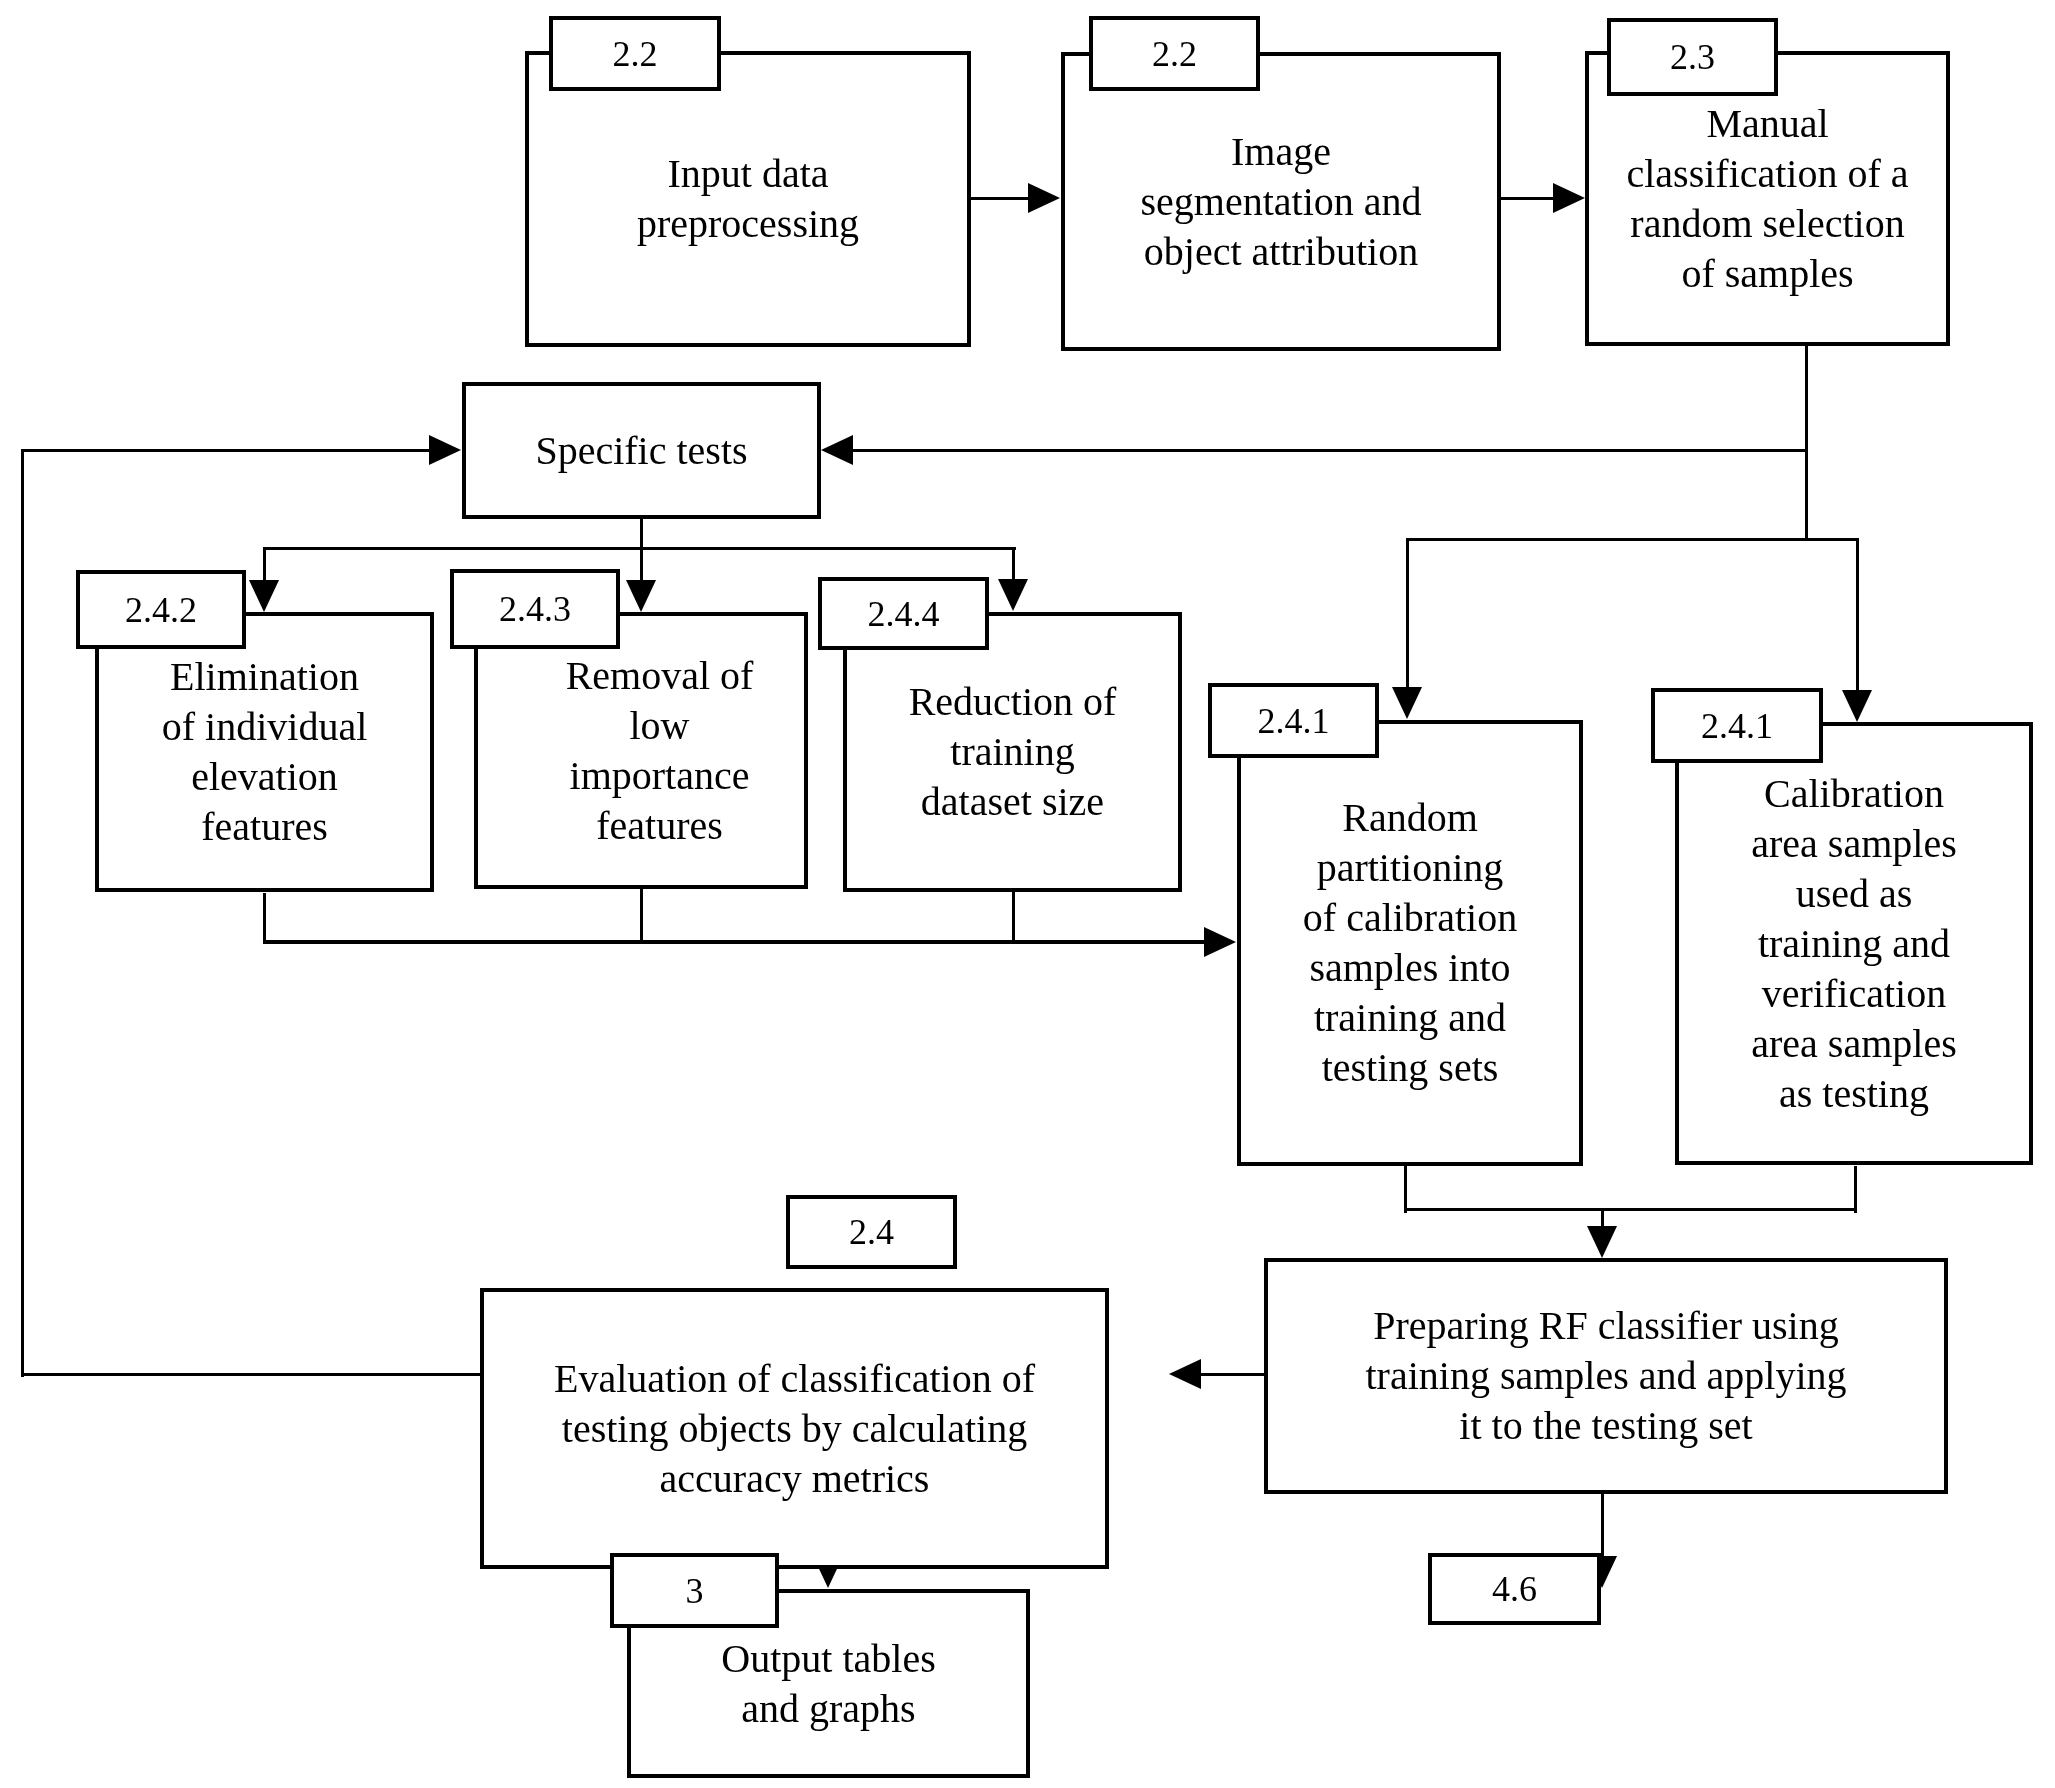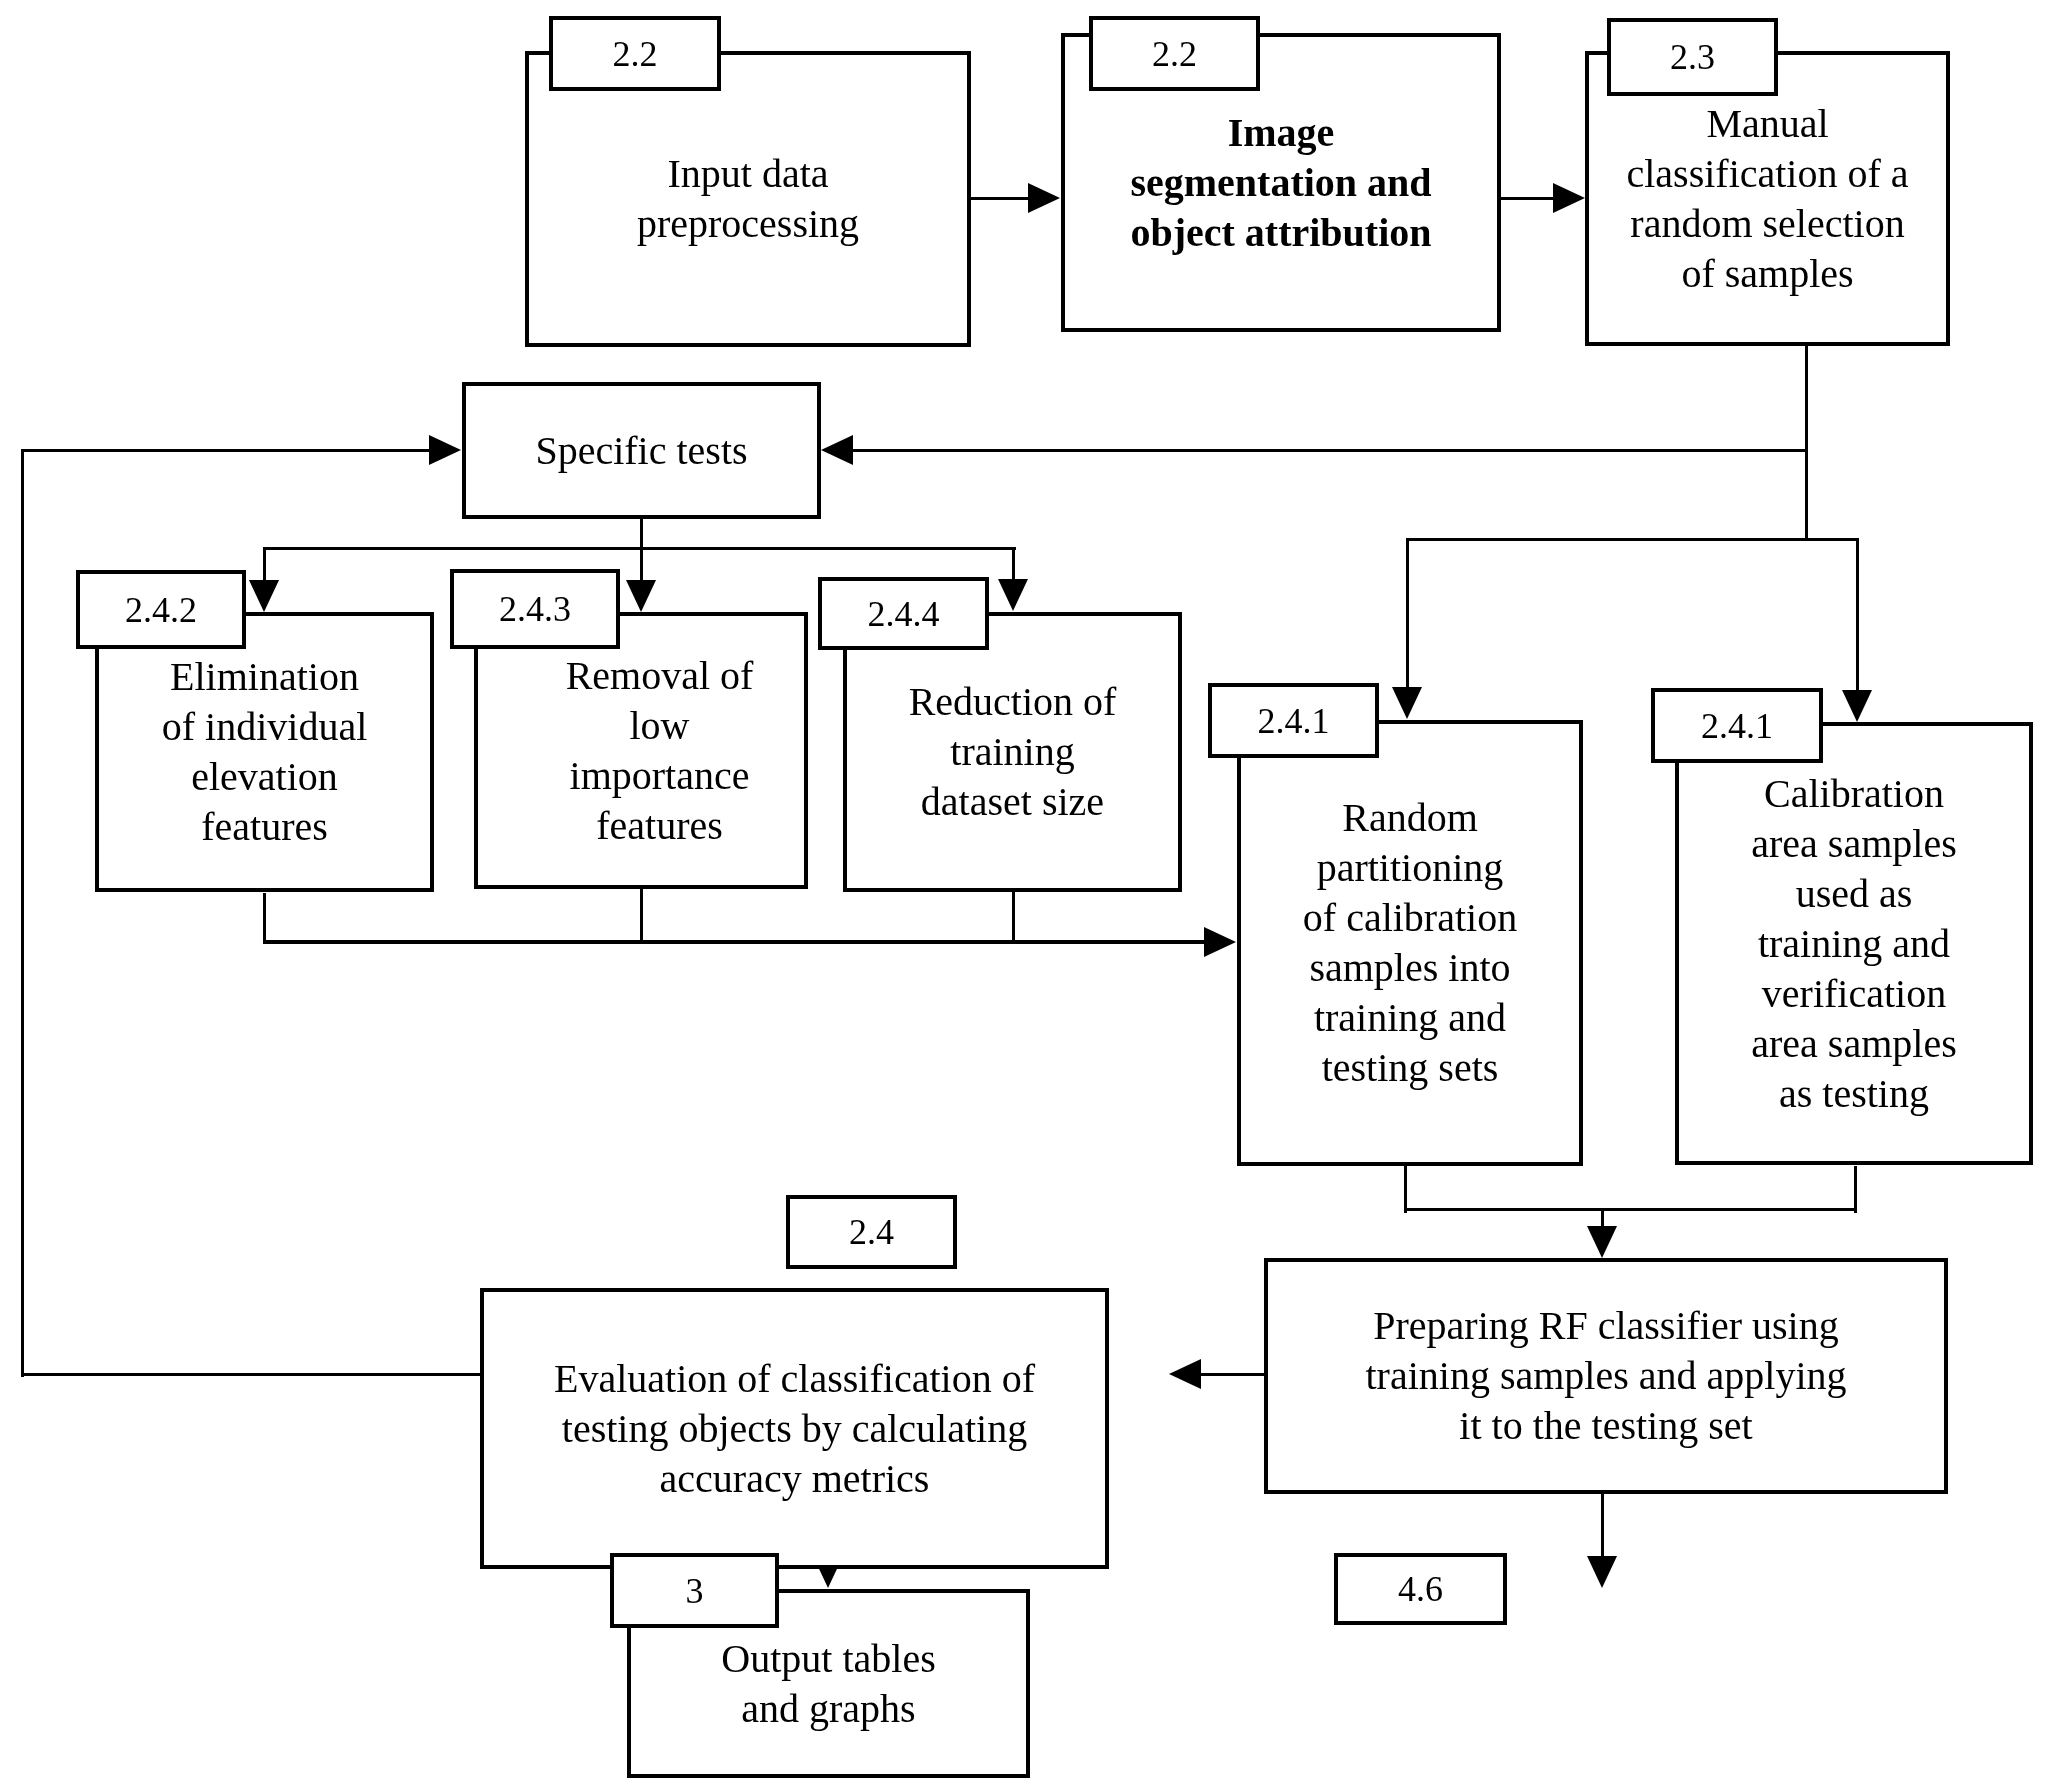--- a/index.html
+++ b/index.html
@@ -78,21 +78,21 @@
   <div class="vl" style="left:827px;top:1509px;height:47px;"></div>
   <div class="ah down" style="left:813px;top:1556px;"></div>
 
   <div class="vl" style="left:1601px;top:1494px;height:62px;"></div>
   <div class="ah down" style="left:1587px;top:1556px;"></div>
 
   <div class="node" style="left:525px;top:51px;width:446px;height:296px;">
     <span>Input data
 preprocessing</span>
   </div>
-  <div class="node" style="left:1061px;top:33px;width:440px;height:299px;font-weight:bold;">
+  <div class="node" style="left:1061px;top:52px;width:440px;height:299px;">
     <span>Image
 segmentation and
 object attribution</span>
   </div>
   <div class="node" style="left:1585px;top:51px;width:365px;height:295px;">
     <span>Manual
 classification of a
 random selection
 of samples</span>
   </div>
@@ -171,18 +171,18 @@
   </div>
   <div class="tag" style="left:1651px;top:688px;width:172px;height:75px;">
     <span>2.4.1</span>
   </div>
   <div class="tag" style="left:786px;top:1195px;width:171px;height:74px;">
     <span>2.4</span>
   </div>
   <div class="tag" style="left:610px;top:1553px;width:169px;height:75px;">
     <span>3</span>
   </div>
-  <div class="tag" style="left:1334px;top:1553px;width:173px;height:72px;">
+  <div class="tag" style="left:1428px;top:1553px;width:173px;height:72px;">
     <span>4.6</span>
   </div>
 
 </div>
 
 
 </body></html>

